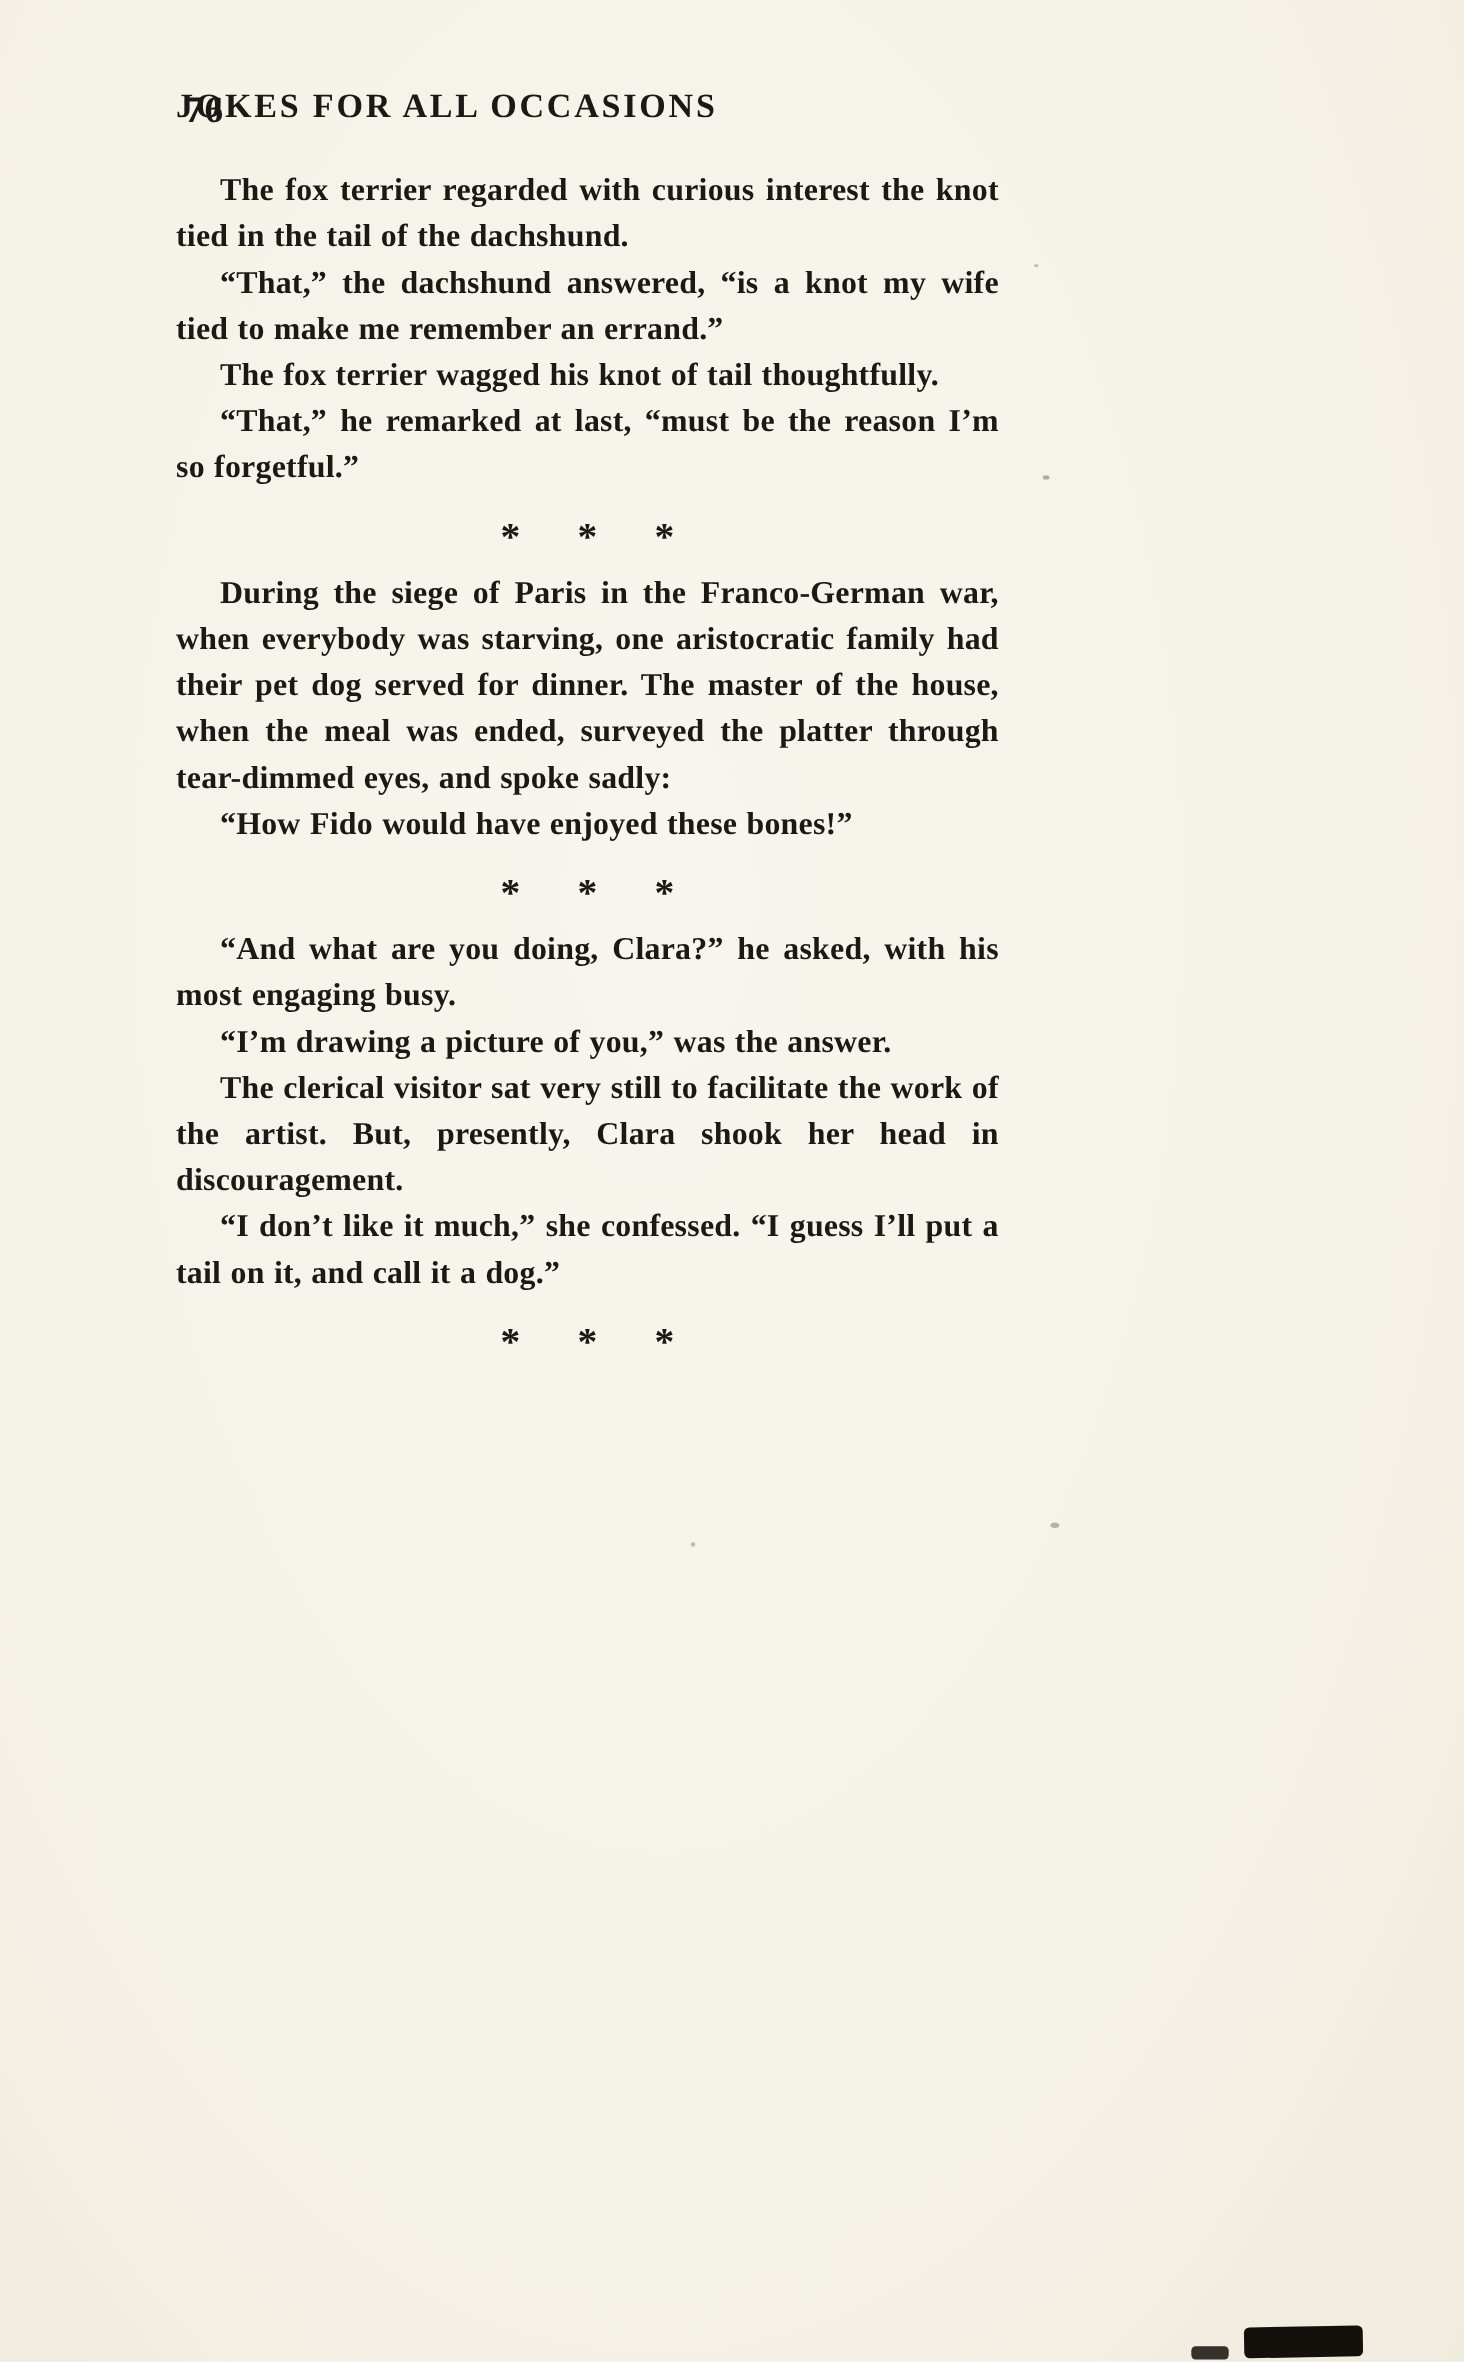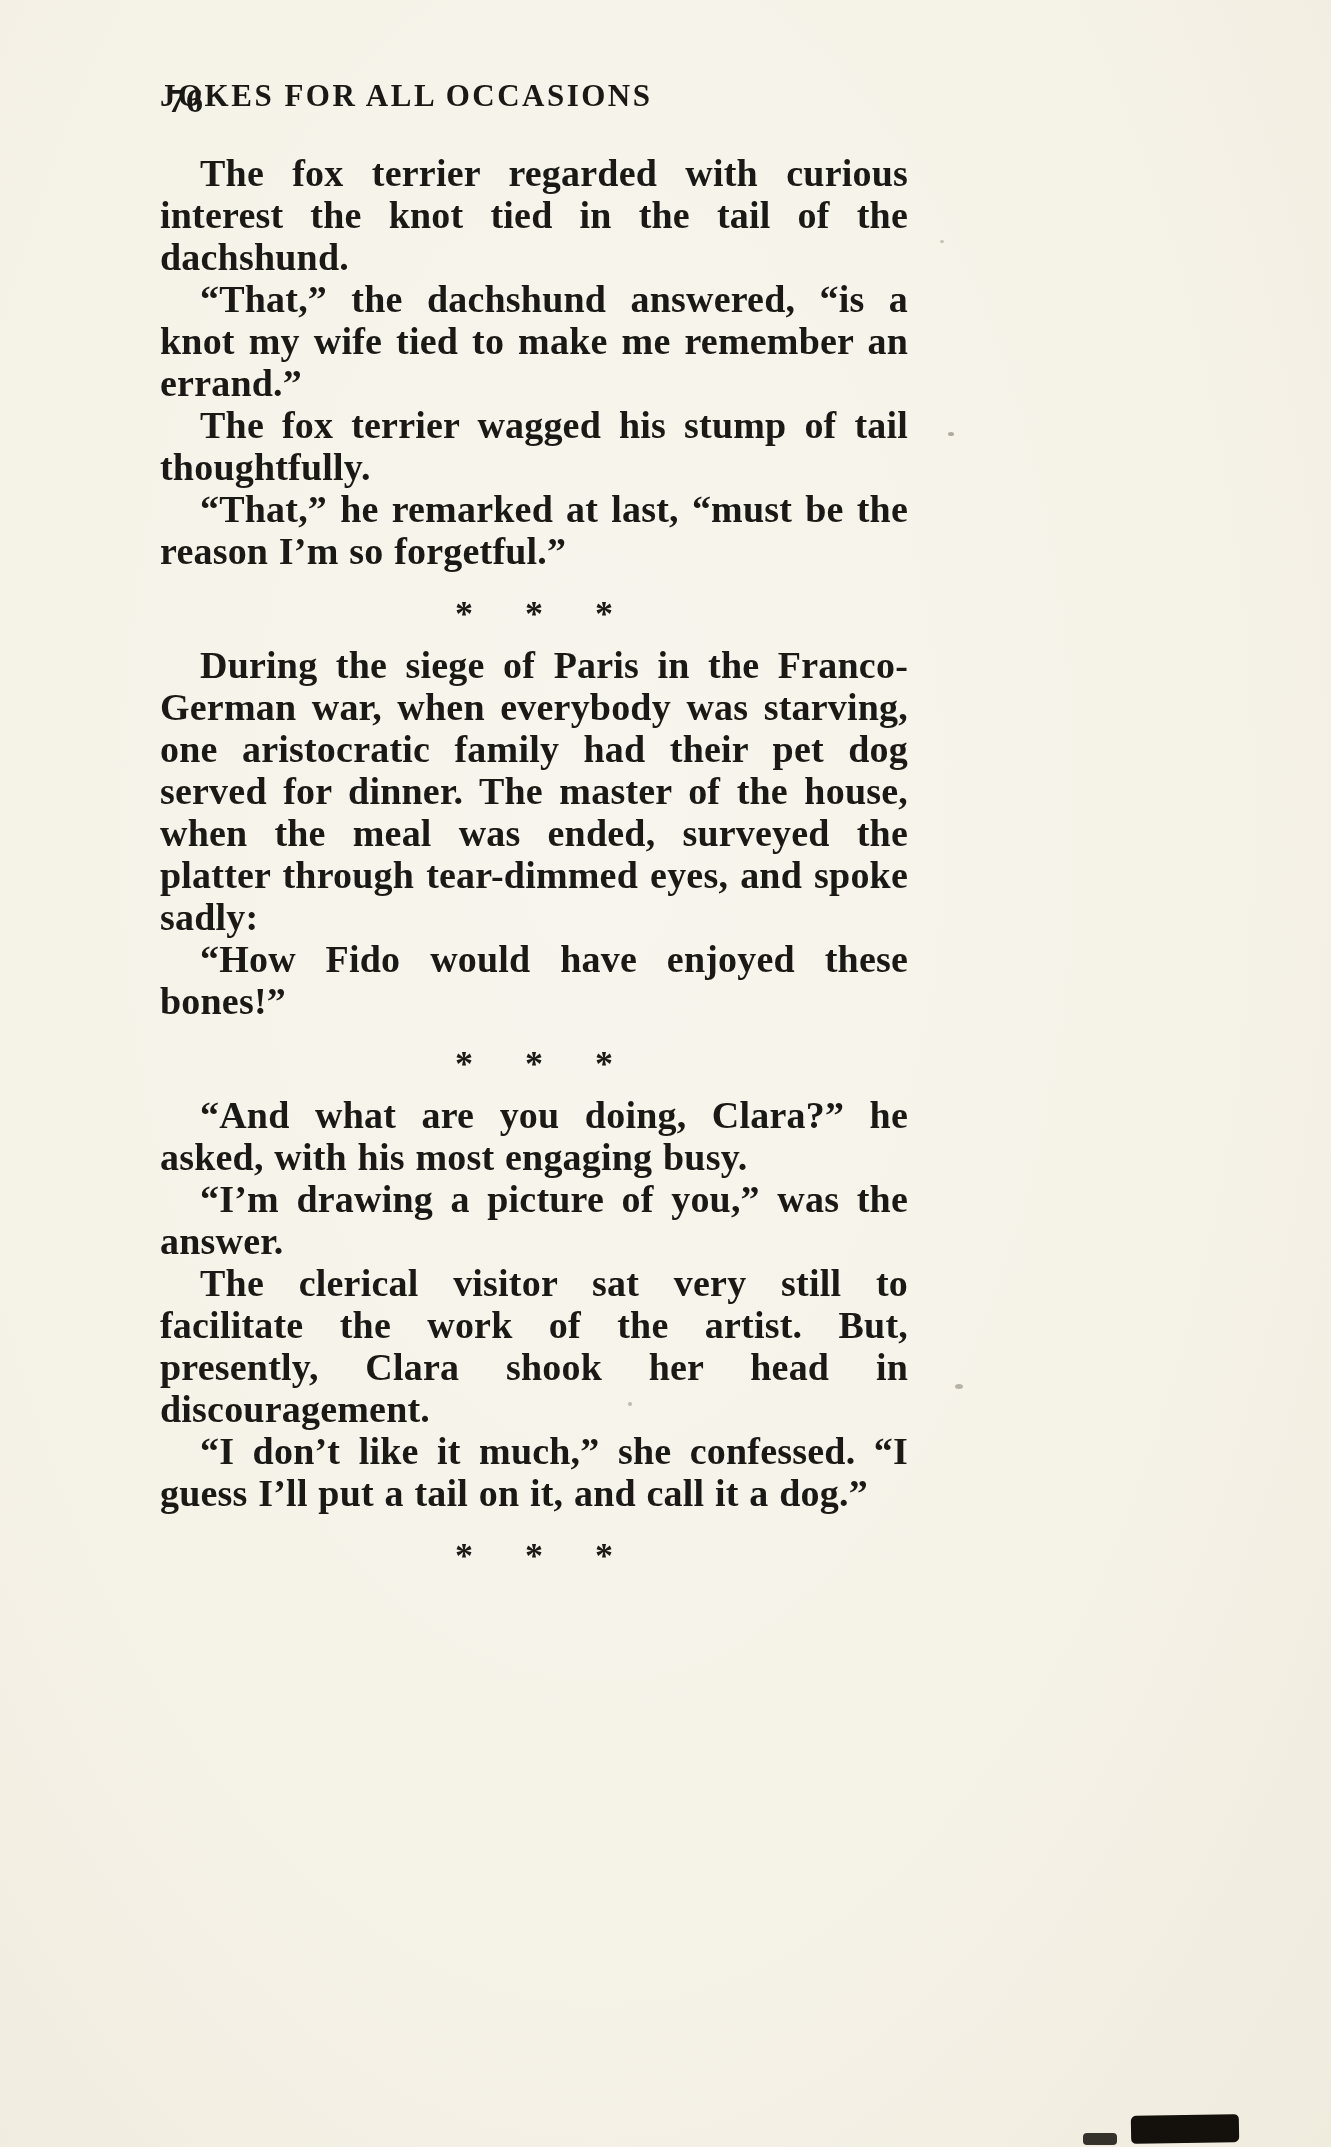--- a/index.html
+++ b/index.html
@@ -40,21 +40,21 @@
     right: 0;
     top: 0;
     text-align: left;
     font-size: 31px;
     font-weight: bold;
     letter-spacing: 2.5px;
     white-space: nowrap;
   }
   .content .para {
     margin: 0;
-    font-size: 38px;
+    font-size: 29px;
     line-height: 42px;
     font-weight: bold;
     text-align: justify;
     text-indent: 40px;
     letter-spacing: 0.2px;
     word-spacing: 1px;
   }
   .divider {
     text-align: center;
     margin: 16px 0 14px 0;
@@ -103,21 +103,21 @@
 <body>
 
 <div class="page-inner">
   <div class="header">
     <span class="page-number">76</span>
     <span class="running-title">JOKES FOR ALL OCCASIONS</span>
   </div>
   <div class="content">
       <p class="para">The fox terrier regarded with curious interest the knot tied in the tail of the dachshund.</p>
       <p class="para">“That,” the dachshund answered, “is a knot my wife tied to make me remember an errand.”</p>
-      <p class="para">The fox terrier wagged his stump of tail thoughtfully.</p>
+      <p class="para">The fox terrier wagged his knot of tail thoughtfully.</p>
       <p class="para">“That,” he remarked at last, “must be the reason I’m so forgetful.”</p>
       <div class="divider"><span>*</span><span>*</span><span>*</span></div>
       <p class="para">During the siege of Paris in the Franco-German war, when everybody was starving, one aristocratic family had their pet dog served for dinner.  The master of the house, when the meal was ended, surveyed the platter through tear-dimmed eyes, and spoke sadly:</p>
       <p class="para">“How Fido would have enjoyed these bones!”</p>
       <div class="divider"><span>*</span><span>*</span><span>*</span></div>
       <p class="para">“And what are you doing, Clara?” he asked, with his most engaging busy.</p>
       <p class="para">“I’m drawing a picture of you,” was the answer.</p>
       <p class="para">The clerical visitor sat very still to facilitate the work of the artist.  But, presently, Clara shook her head in discouragement.</p>
       <p class="para">“I don’t like it much,” she confessed.  “I guess I’ll put a tail on it, and call it a dog.”</p>
       <div class="divider"><span>*</span><span>*</span><span>*</span></div>

